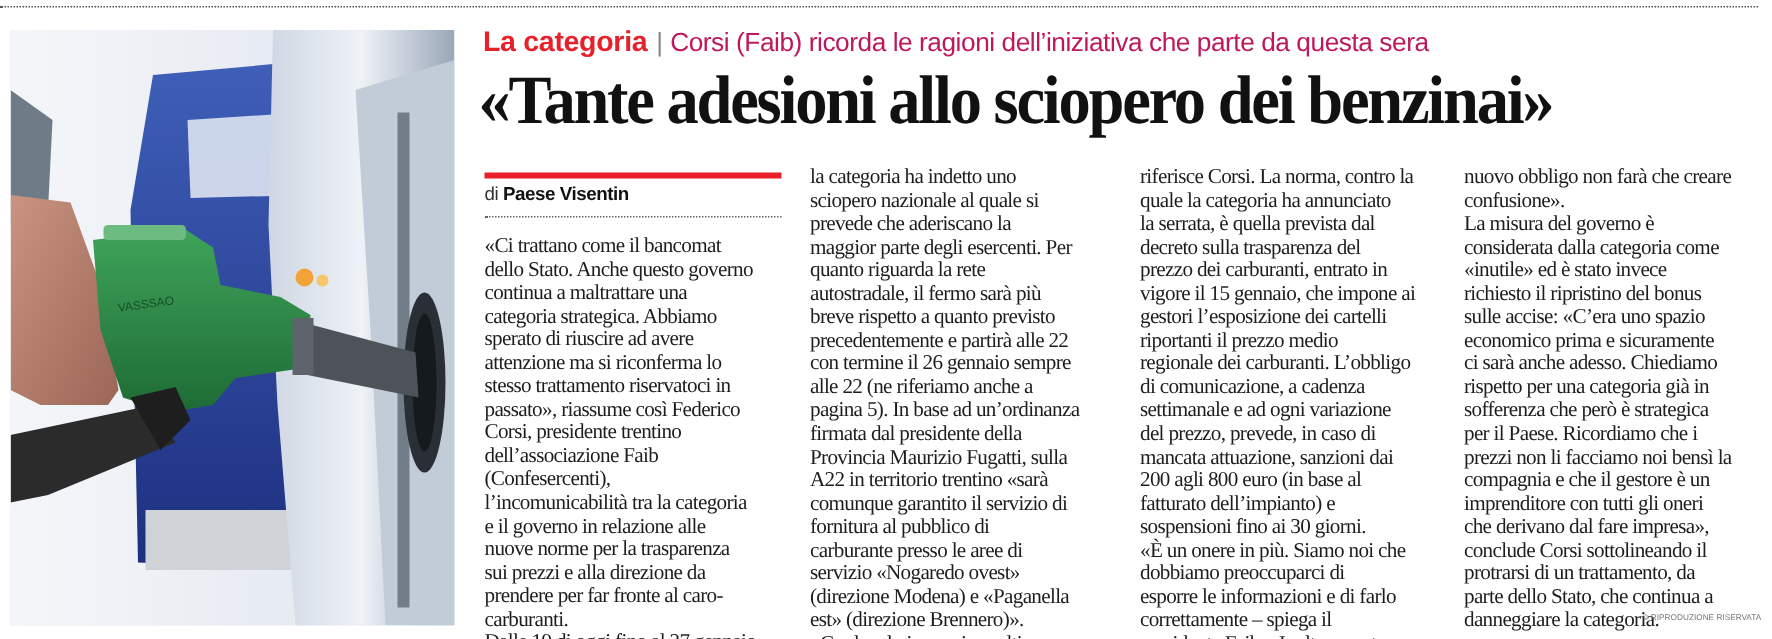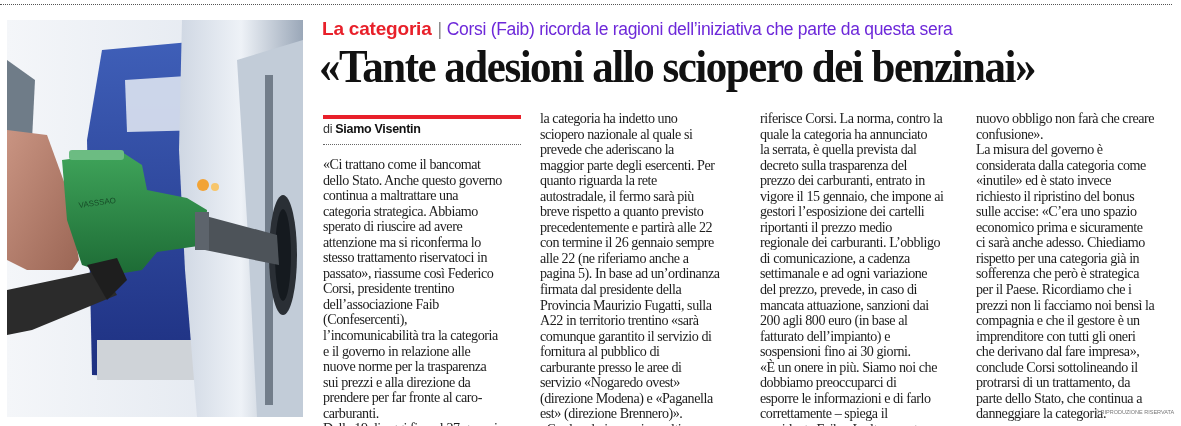--- a/index.html
+++ b/index.html
@@ -3,21 +3,21 @@
 <meta charset="utf-8">
 <style>
   html, body { margin: 0; padding: 0; background: #ffffff; }
   body { width: 1181px; height: 426px; position: relative; overflow: hidden; font-family: "Liberation Serif", "DejaVu Serif", serif; color: #1a1a1a; }
   .top-rule { position: absolute; left: 0; top: 4px; width: 1172px; border-top: 1px dotted #555; }
   .photo { position: absolute; left: 7px; top: 20px; width: 296px; height: 397px; overflow: hidden; background: #e8ecf2; }
   .photo svg { display: block; }
   .kicker-line { position: absolute; left: 322px; top: 18px; white-space: nowrap; font-family: "Liberation Sans", "DejaVu Sans", sans-serif; font-size: 17.5px; letter-spacing: -0.3px; }
   .kicker { color: #e8202a; font-weight: bold; font-size: 19px; letter-spacing: -0.2px; }
   .kicker-sep { color: #888; margin: 0 5px 0 6px; font-weight: normal; }
-  .kicker-sub { color: #6d28d9; }
+  .kicker-sub { color: #be185d; }
   .headline { position: absolute; left: 319px; top: 41px; white-space: nowrap; font-family: "Liberation Serif", "DejaVu Serif", serif; font-weight: bold; font-size: 46px; letter-spacing: -1.6px; color: #111; transform: scaleX(0.935); transform-origin: left top; line-height: 52px; }
   .red-bar { position: absolute; left: 323px; top: 115px; width: 198px; height: 4px; background: #e8202a; }
   .byline { position: absolute; left: 323px; top: 122px; font-family: "Liberation Sans", "DejaVu Sans", sans-serif; font-size: 12.5px; color: #333; letter-spacing: -0.3px; }
   .byline b { color: #111; }
   .byline-rule { position: absolute; left: 323px; top: 144px; width: 198px; border-top: 1px dotted #666; }
   .col { position: absolute; width: 205px; font-size: 14.1px; line-height: 15.55px; letter-spacing: -0.45px; color: #1d1d1d; }
   .col p { margin: 0; white-space: pre-line; }
   .col1 { left: 323px; top: 157px; }
   .col2 { left: 540px; top: 111px; }
   .col3 { left: 760px; top: 111px; }
@@ -88,21 +88,21 @@
 
 <div class="kicker-line">
   <span class="kicker">La categoria</span><span class="kicker-sep">|</span><span class="kicker-sub">Corsi (Faib) ricorda le ragioni dell’iniziativa che parte da questa sera</span>
 </div>
 
 <div class="headline">«Tante adesioni allo sciopero dei benzinai»</div>
 
 <div class="red-bar"></div>
 <div class="byline">
   <span>di</span>
-  <b>Siamo Visentin</b>
+  <b>Paese Visentin</b>
 </div>
 <div class="byline-rule"></div>
 
 <div class="col col1">
   <p>«Ci trattano come il bancomat
 dello Stato. Anche questo governo
 continua a maltrattare una
 categoria strategica. Abbiamo
 sperato di riuscire ad avere
 attenzione ma si riconferma lo

